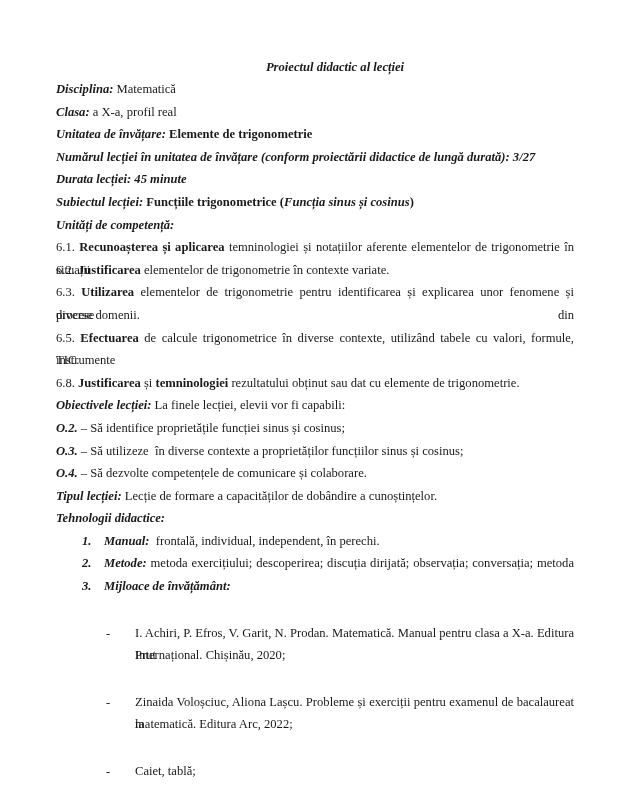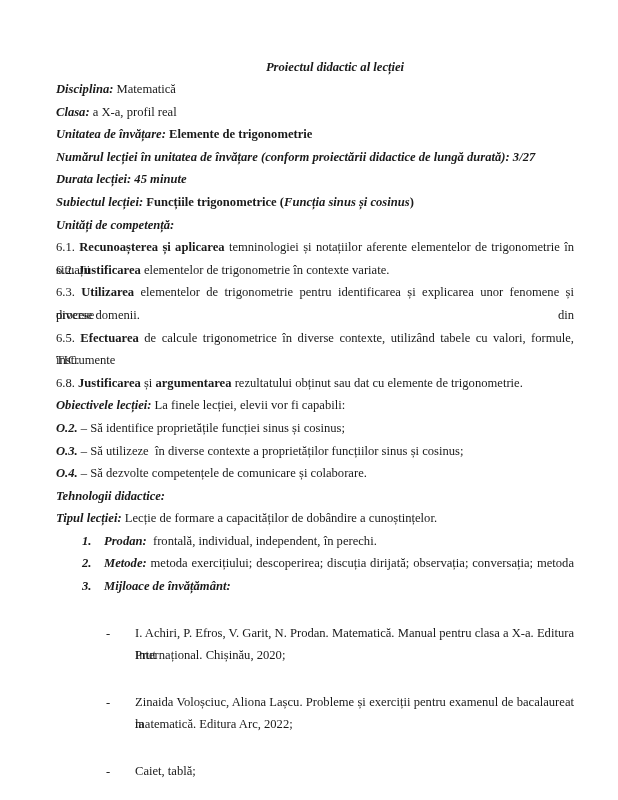--- a/index.html
+++ b/index.html
@@ -60,39 +60,39 @@
     <span>6.3. </span><b>Utilizarea</b><span> elementelor de trigonometrie pentru identificarea și explicarea unor fenomene și procese din</span>
   </div>
   <div class="line">diverse domenii.</div>
 
   <div class="line just">
     <span>6.5. </span><b>Efectuarea</b><span> de calcule trigonometrice în diverse contexte, utilizând tabele cu valori, formule, instrumente</span>
   </div>
   <div class="line">TIC.</div>
 
   <div class="line">
-    <span>6.8. </span><b>Justificarea</b><span> și </span><b>argumentarea</b><span> rezultatului obținut sau dat cu elemente de trigonometrie.</span>
+    <span>6.8. </span><b>Justificarea</b><span> și </span><b>temninologiei</b><span> rezultatului obținut sau dat cu elemente de trigonometrie.</span>
   </div>
 
   <div class="line">
     <span class="lbl">Obiectivele lecției:</span><span> La finele lecției, elevii vor fi capabili:</span>
   </div>
   <div class="line"><span class="lbl">O.2.</span><span> – Să identifice proprietățile funcției sinus și cosinus;</span></div>
   <div class="line"><span class="lbl">O.3.</span><span style="white-space:pre"> – Să utilizeze  în diverse contexte a proprietăților funcțiilor sinus și cosinus;</span></div>
   <div class="line"><span class="lbl">O.4.</span><span> – Să dezvolte competențele de comunicare și colaborare.</span></div>
 
   <div class="line">
-    <span class="lbl">Tehnologii didactice:</span>
+    <span class="lbl">Tipul lecției:</span><span> Lecție de formare a capacităților de dobândire a cunoștințelor.</span>
   </div>
   <div class="line">
-    <span class="lbl">Tipul lecției:</span><span> Lecție de formare a capacităților de dobândire a cunoștințelor.</span>
+    <span class="lbl">Tehnologii didactice:</span>
   </div>
 
   <div class="line ind1">
-    <span class="num">1.</span><span class="lbl">Prodan:</span><span style="white-space:pre">  frontală, individual, independent, în perechi.</span>
+    <span class="num">1.</span><span class="lbl">Manual:</span><span style="white-space:pre">  frontală, individual, independent, în perechi.</span>
   </div>
   <div class="line ind1 just">
     <span class="num">2.</span><span class="lbl">Metode:</span><span> metoda exercițiului; descoperirea; discuția dirijată; observația; conversația; metoda</span>
   </div>
   <div class="line ind1">
     <span class="num">3.</span><span class="lbl">Mijloace de învățământ:</span>
   </div>
 
   <div class="line dash-item">
     <span class="dash">-</span>

